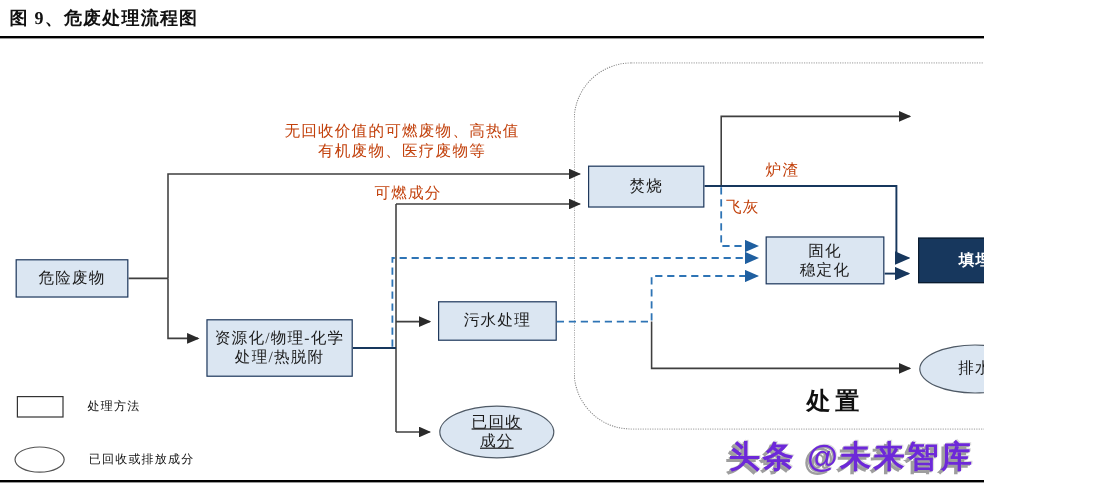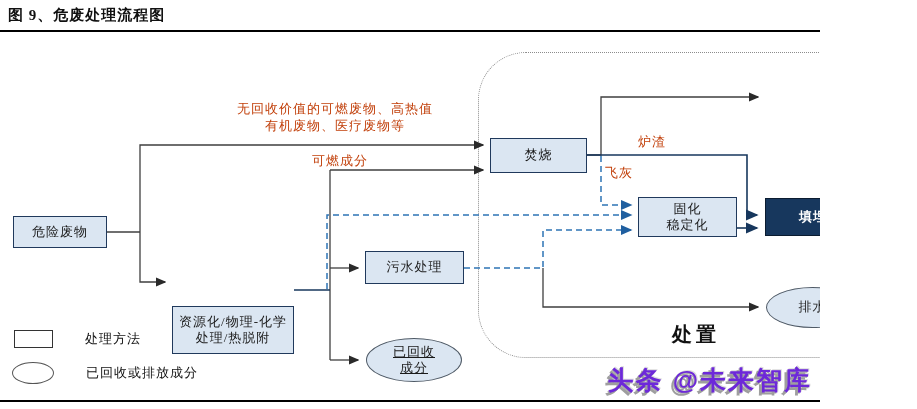--- a/index.html
+++ b/index.html
@@ -39,21 +39,21 @@
   }
   .edge-label.wrap{white-space:normal;text-align:center;line-height:1.3;}
 
   .legend-row{position:absolute;display:flex;align-items:center;}
   .legend-swatch-rect{
     width:39px;height:18px;border:1.4px solid #333;background:#fff;box-sizing:border-box;
   }
   .legend-swatch-ellipse{
     width:42px;height:22px;border:1.2px solid #555;border-radius:50%;background:#fff;box-sizing:border-box;
   }
-  .legend-label{margin-left:32px;font-size:13px;letter-spacing:1px;}
+  .legend-label{margin-left:20px;font-size:10px;letter-spacing:1px;}
 
   .watermark{
     position:absolute;right:8px;top:363px;font-size:26px;font-weight:bold;letter-spacing:2px;
     color:#6d28d9;
     text-shadow:-3px 3px 0 #9e9e9e,1px -1px 0 #dcdcdc,-1px 1px 0 #a8a8a8;
     font-family:"Liberation Sans","DejaVu Sans",sans-serif;
   }
 </style>
 </head>
 <body>
@@ -105,21 +105,21 @@
       </g>
     </svg>
 
     <div class="edge-label wrap" style="left:235px;top:69px;width:200px;">无回收价值的可燃废物、高热值有机废物、医疗废物等</div>
     <div class="edge-label" style="left:312px;top:120px;">可燃成分</div>
     <div class="edge-label" style="left:638px;top:101px;">炉渣</div>
     <div class="edge-label" style="left:605px;top:132px;">飞灰</div>
 
     <div class="node" style="left:13px;top:184px;width:94px;height:32px;">危险废物</div>
 
-    <div class="node" style="left:172px;top:234px;width:122px;height:48px;padding:0 4px;margin-top:40px;">资源化/物理-化学处理/热脱附</div>
+    <div class="node" style="left:172px;top:234px;width:122px;height:48px;padding:0 4px;">资源化/物理-化学处理/热脱附</div>
 
     <div class="node" style="left:365px;top:219px;width:99px;height:33px;">污水处理</div>
 
     <div class="node" style="left:490px;top:106px;width:97px;height:35px;">焚烧</div>
 
     <div class="node" style="left:638px;top:165px;width:99px;height:40px;">
       <span>固化</span>
       <span>稳定化</span>
     </div>
 
@@ -132,21 +132,21 @@
       <span>已回收</span>
       <span>成分</span>
     </div>
 
     <div class="region-label">处置</div>
 
     <div class="legend-row" style="left:14px;top:298px;">
       <span class="legend-swatch-rect"></span>
       <span class="legend-label">处理方法</span>
     </div>
-    <div class="legend-row" style="left:12px;top:330px;">
+    <div class="legend-row" style="left:12px;top:340px;">
       <span class="legend-swatch-ellipse"></span>
       <span class="legend-label">已回收或排放成分</span>
     </div>
   </div>
 
   <div class="watermark">头条 @未来智库</div>
   <div class="bottom-rule"></div>
 
 </div>
 

